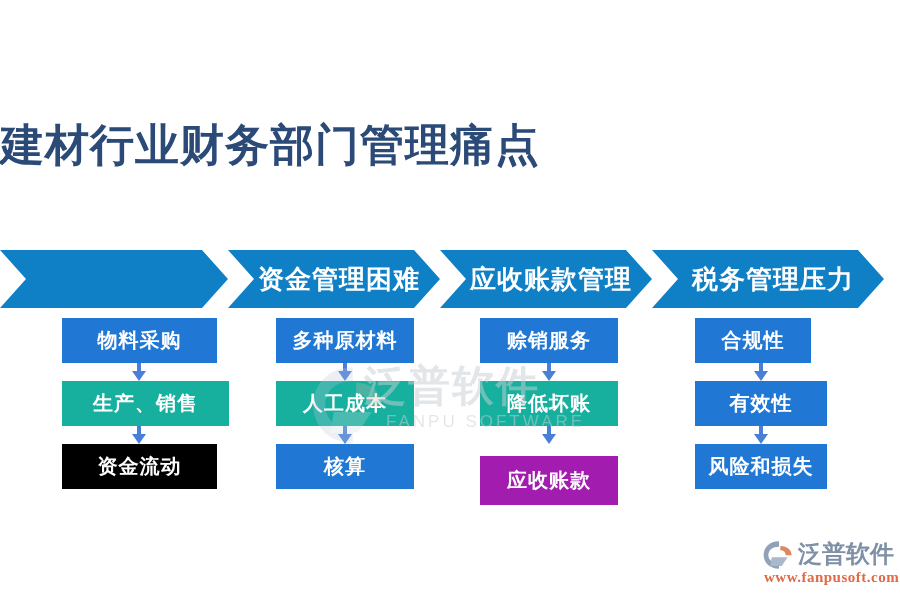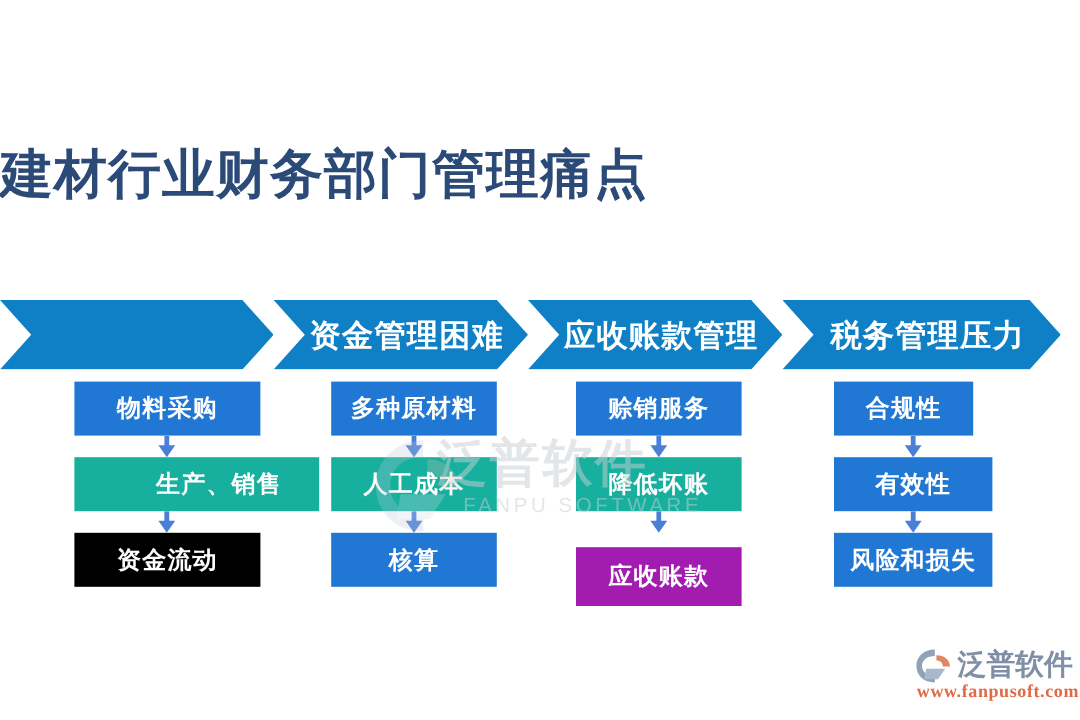--- a/index.html
+++ b/index.html
@@ -225,21 +225,21 @@
   <div class="col">
     <div class="node blue" style="left: 62px; top: 318px; width: 155px; height: 45px; background: rgb(33, 120, 212);">
       <span>物料采购</span>
     </div>
     <div class="arrow" style="left:130px; top:363px; height:18px;">
       <svg width="18" height="18" viewBox="0 0 18 18">
         <rect x="7" y="0" width="4" height="9" fill="#4a7fd8"></rect>
         <path d="M2 8 L16 8 L9 18 Z" fill="#4a7fd8"></path>
       </svg>
     </div>
-    <div class="node teal" style="left: 62px; top: 381px; width: 167px; height: 45px; background: rgb(23, 176, 158); padding-left: 37px;">
+    <div class="node teal" style="left: 62px; top: 381px; width: 167px; height: 45px; background: rgb(23, 176, 158);">
       <span>生产、销售</span>
     </div>
     <div class="arrow" style="left:130px; top:426px; height:18px;">
       <svg width="18" height="18" viewBox="0 0 18 18">
         <rect x="7" y="0" width="4" height="9" fill="#4a7fd8"></rect>
         <path d="M2 8 L16 8 L9 18 Z" fill="#4a7fd8"></path>
       </svg>
     </div>
     <div class="node blue" style="left: 62px; top: 444px; width: 155px; height: 45px; background: #000000;">
       <span>资金流动</span>

